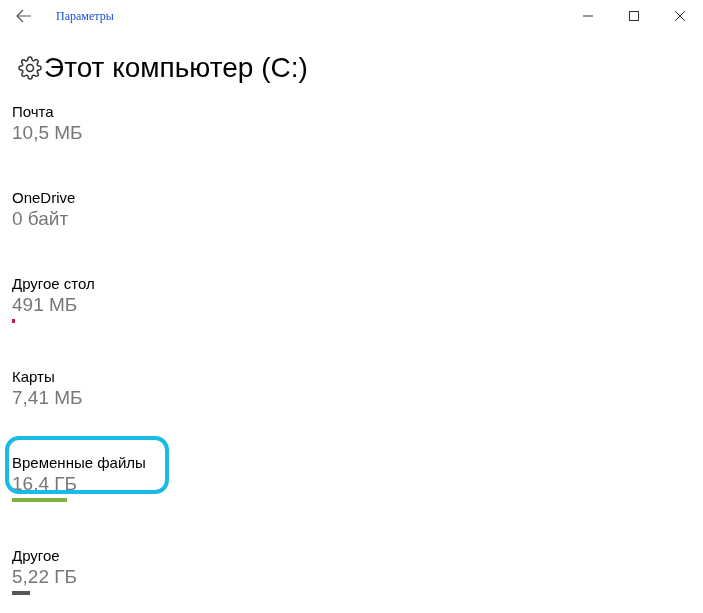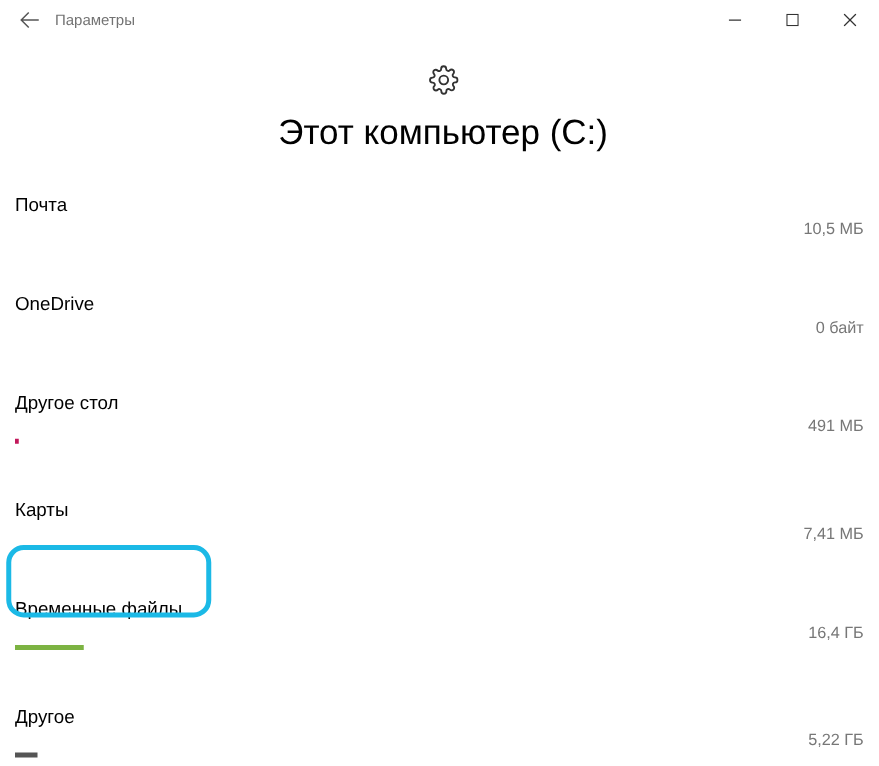--- a/index.html
+++ b/index.html
@@ -24,46 +24,46 @@
       width: 32px;
       height: 32px;
       display: flex;
       align-items: center;
       justify-content: center;
       color: #555;
       cursor: pointer;
     }
     .window-title {
       font-size: 12px;
-      color: #737373;
-      margin-left: 4px;
+      color: #1d4ed8;
+      margin-left: 16px;
       flex: 1;
+      font-family: Liberation Serif, serif;
     }
     .window-controls {
       display: flex;
     }
     .win-ctrl {
       width: 46px;
       height: 32px;
       display: flex;
       align-items: center;
       justify-content: center;
       cursor: pointer;
       color: #555;
     }
     .content {
       padding: 20px 12px 12px 12px;
     }
     .header {
       display: flex;
       align-items: center;
-      gap: 14px;
-      margin-bottom: 32px;
+      gap: 2px;
+      margin-bottom: 17px;
       padding-left: 6px;
-      flex-direction: column;
     }
     .gear-icon {
       display: flex;
       align-items: center;
       justify-content: center;
       color: #333;
     }
     .page-title {
       font-size: 28px;
       font-weight: 400;
@@ -77,24 +77,23 @@
     .category-item {
       cursor: pointer;
       padding: 2px 0;
     }
     .category-name {
       font-size: 15px;
       color: #000;
       font-weight: 400;
     }
     .category-size {
-      font-size: 13px;
+      font-size: 19px;
       color: #777;
       margin-top: 2px;
-      text-align: right;
     }
     .bar {
       height: 4px;
       margin-top: 3px;
     }
     .highlight {
       position: absolute;
       border: 4px solid #1bb9e6;
       border-radius: 14px;
       pointer-events: none;

